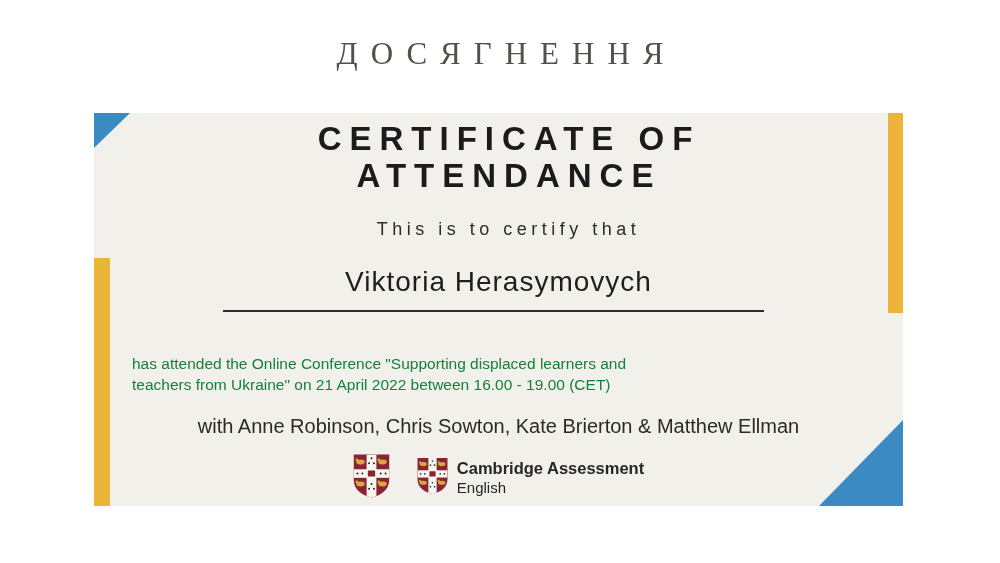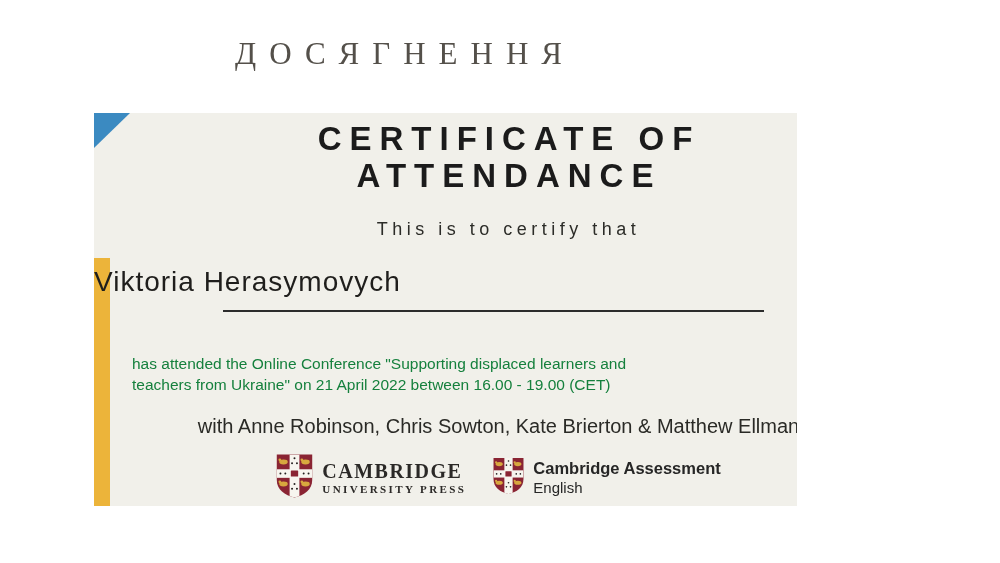--- a/index.html
+++ b/index.html
@@ -6,21 +6,21 @@
     --accent-blue:#3b8ac1;
     --accent-yellow:#ecb43a;
     --panel-bg:#f1f0ea;
     --shield-red:#8a2433;
     --shield-gold:#d8a83e;
     --text-dark:#1f1e1c;
     --header-text:#54504a;
   }
   html,body{margin:0;padding:0;background:#ffffff;}
   .stage{
-    position:relative;width:797px;height:563px;background:#ffffff;overflow:hidden;
+    position:relative;width:1000px;height:563px;background:#ffffff;overflow:hidden;
     font-family:"Liberation Sans",sans-serif;
   }
   .header-title{
     position:absolute;top:36px;left:0;width:100%;text-align:center;
     font-family:"Liberation Serif","DejaVu Serif",serif;
     font-size:31px;letter-spacing:13px;padding-left:13px;box-sizing:border-box;
     color:var(--header-text);font-weight:400;
   }
   .certificate{
     position:absolute;left:94px;top:113px;width:809px;height:393px;
@@ -47,21 +47,21 @@
   .cert-title{
     position:absolute;top:7px;left:0;right:0;text-align:center;
     font-size:33px;font-weight:bold;letter-spacing:8px;padding-left:21px;
     line-height:37px;color:#1b1b1b;
   }
   .certify-line{
     position:absolute;top:106px;left:0;right:0;text-align:center;
     font-size:18px;letter-spacing:4.5px;padding-left:20px;color:#2c2c28;
   }
   .recipient-name{
-    position:absolute;top:153px;left:0;right:0;text-align:left;
+    position:absolute;top:153px;left:0;right:0;text-align:center;
     font-size:28px;letter-spacing:1px;color:var(--text-dark);
   }
   .name-underline{
     position:absolute;top:197px;left:129px;width:541px;height:2px;
     background:#2c2c2c;
   }
   .body-text{
     position:absolute;top:241px;left:0;right:0;
     font-size:15.5px;line-height:20.5px;color:#15803d;margin-left:38px;
   }
@@ -155,24 +155,20 @@
                 <ellipse cx="48" cy="13" rx="7" ry="4"></ellipse>
                   <circle cx="42" cy="9.5" r="2.2"></circle>
                 <ellipse cx="12" cy="49" rx="7" ry="4"></ellipse>
                   <circle cx="6" cy="45.5" r="2.2"></circle>
                 <ellipse cx="48" cy="49" rx="7" ry="4"></ellipse>
                   <circle cx="42" cy="45.5" r="2.2"></circle>
               </g>
             </g>
           </svg>
         </span>
-        <div class="cup-text">
-          <div class="cup-line1">CAMBRIDGE</div>
-          <div class="cup-line2">UNIVERSITY PRESS</div>
-        </div>
       </div>
 
       <div class="logo">
         <span>
           <svg width="31" height="38" viewBox="0 0 60 72" aria-hidden="true">
             <defs>
                 <clipPath id="shieldClipB">
                   <path d="M1,1 H59 V42 C59,59 46,67 30,71 C14,67 1,59 1,42 Z"></path>
                 </clipPath>
               </defs>

